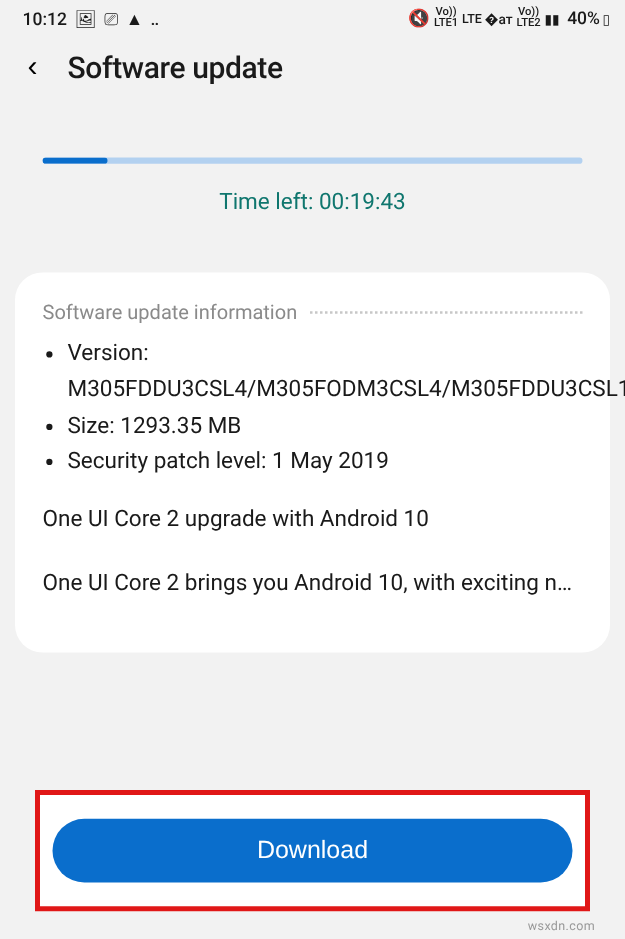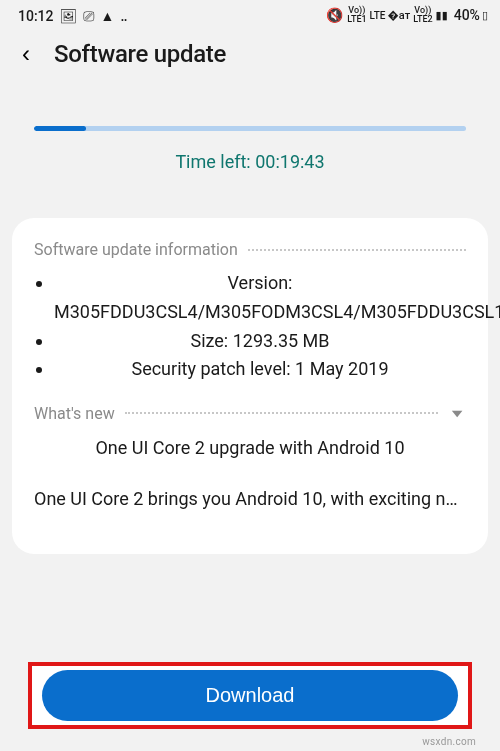--- a/index.html
+++ b/index.html
@@ -70,21 +70,20 @@
     }
     .time-left {
       font-size: 18px;
       color: #0f766e;
     }
     .info-card {
       background: #ffffff;
       border-radius: 22px;
       margin: 28px 12px 0;
       padding: 22px 22px 18px;
-      text-align: center;
     }
     .section-header {
       display: flex;
       align-items: center;
       gap: 10px;
       color: #8a8a8a;
       font-size: 16px;
       margin-bottom: 10px;
     }
     .section-header .dots {
@@ -115,21 +114,21 @@
       margin-top: 8px;
     }
     .whats-new-body p { margin-bottom: 22px; white-space: nowrap; overflow: hidden; text-overflow: ellipsis; }
     .whats-new-body p:first-child { white-space: normal; overflow: visible; }
     .download-wrap {
       position: absolute;
       left: 28px;
       right: 28px;
       bottom: 22px;
       border: 4px solid #e01717;
-      padding: 4px 10px;
+      padding: 19px 10px;
       background: #ffffff;
     }
     .download-btn {
       width: 100%;
       background: #0a6ecc;
       color: #fff;
       border: none;
       border-radius: 999px;
       font-size: 20px;
       padding: 14px 0;
@@ -186,25 +185,20 @@
   <div class="section-header">
     <span>Software update information</span>
     <span class="dots"></span>
   </div>
   <ul class="info-list">
     <li>Version: M305FDDU3CSL4/M305FODM3CSL4/M305FDDU3CSL1</li>
     <li>Size: 1293.35 MB</li>
     <li>Security patch level: 1 May 2019</li>
   </ul>
 
-  <div class="section-header">
-    <span>What's new</span>
-    <span class="dots"></span>
-    <span class="chev">▼</span>
-  </div>
   <div class="whats-new-body">
     <p>One UI Core 2 upgrade with Android 10</p>
     <p>One UI Core 2 brings you Android 10, with exciting new features from Samsung and Google.</p>
   </div>
 </div>
 
 <div class="download-wrap">
   <button class="download-btn">Download</button>
 </div>
 

